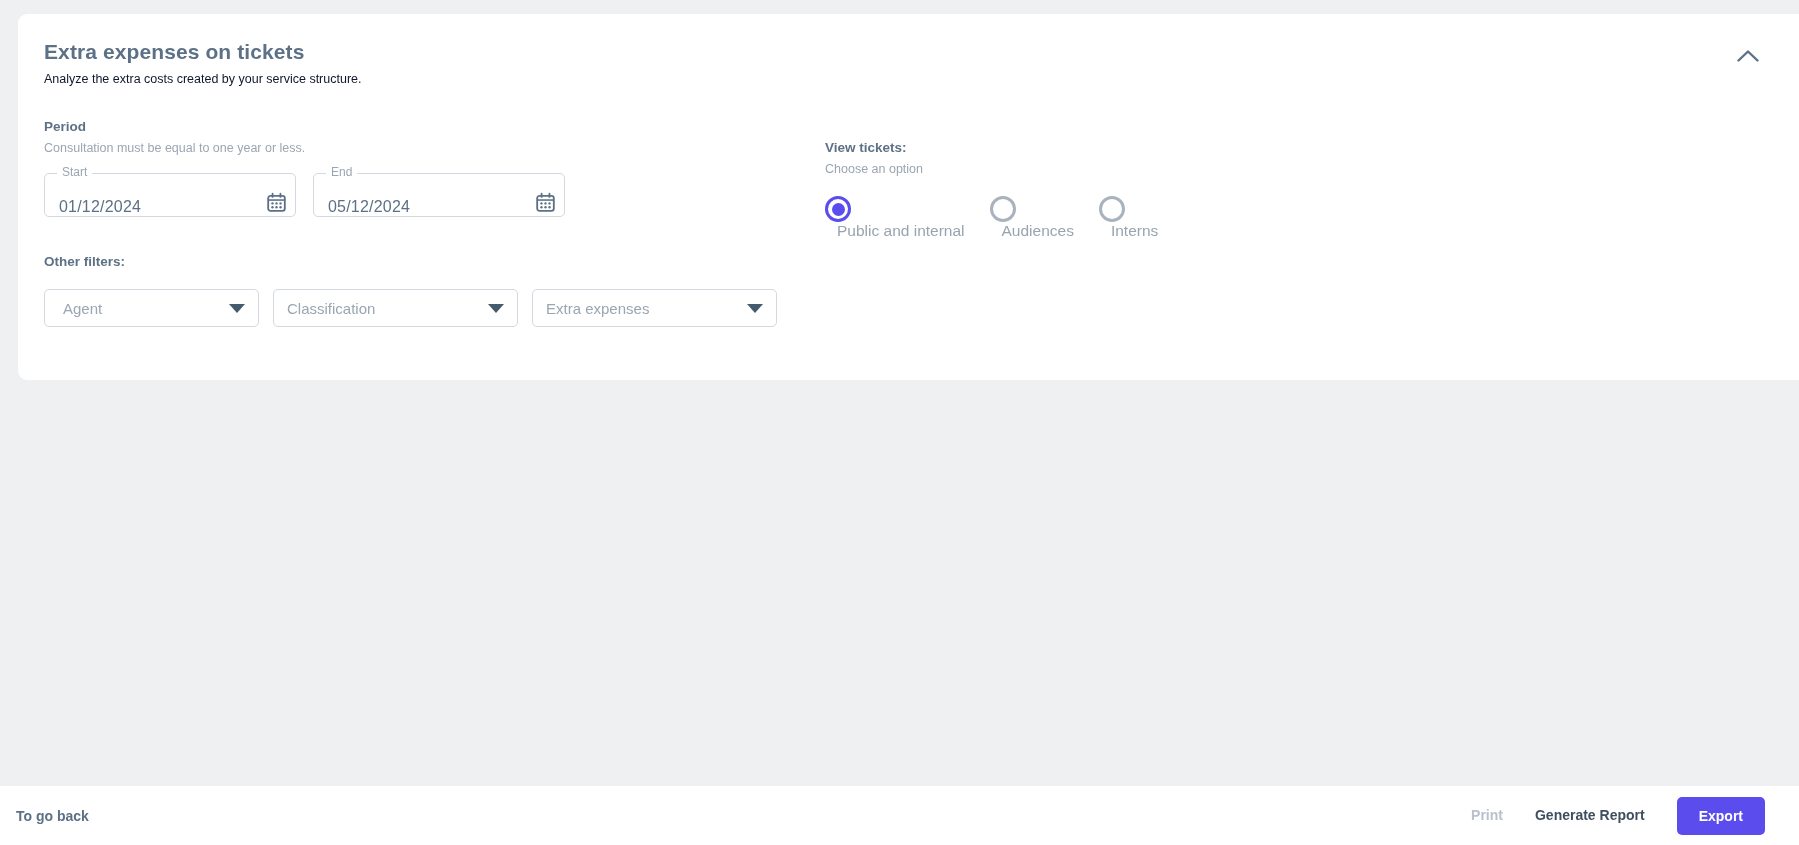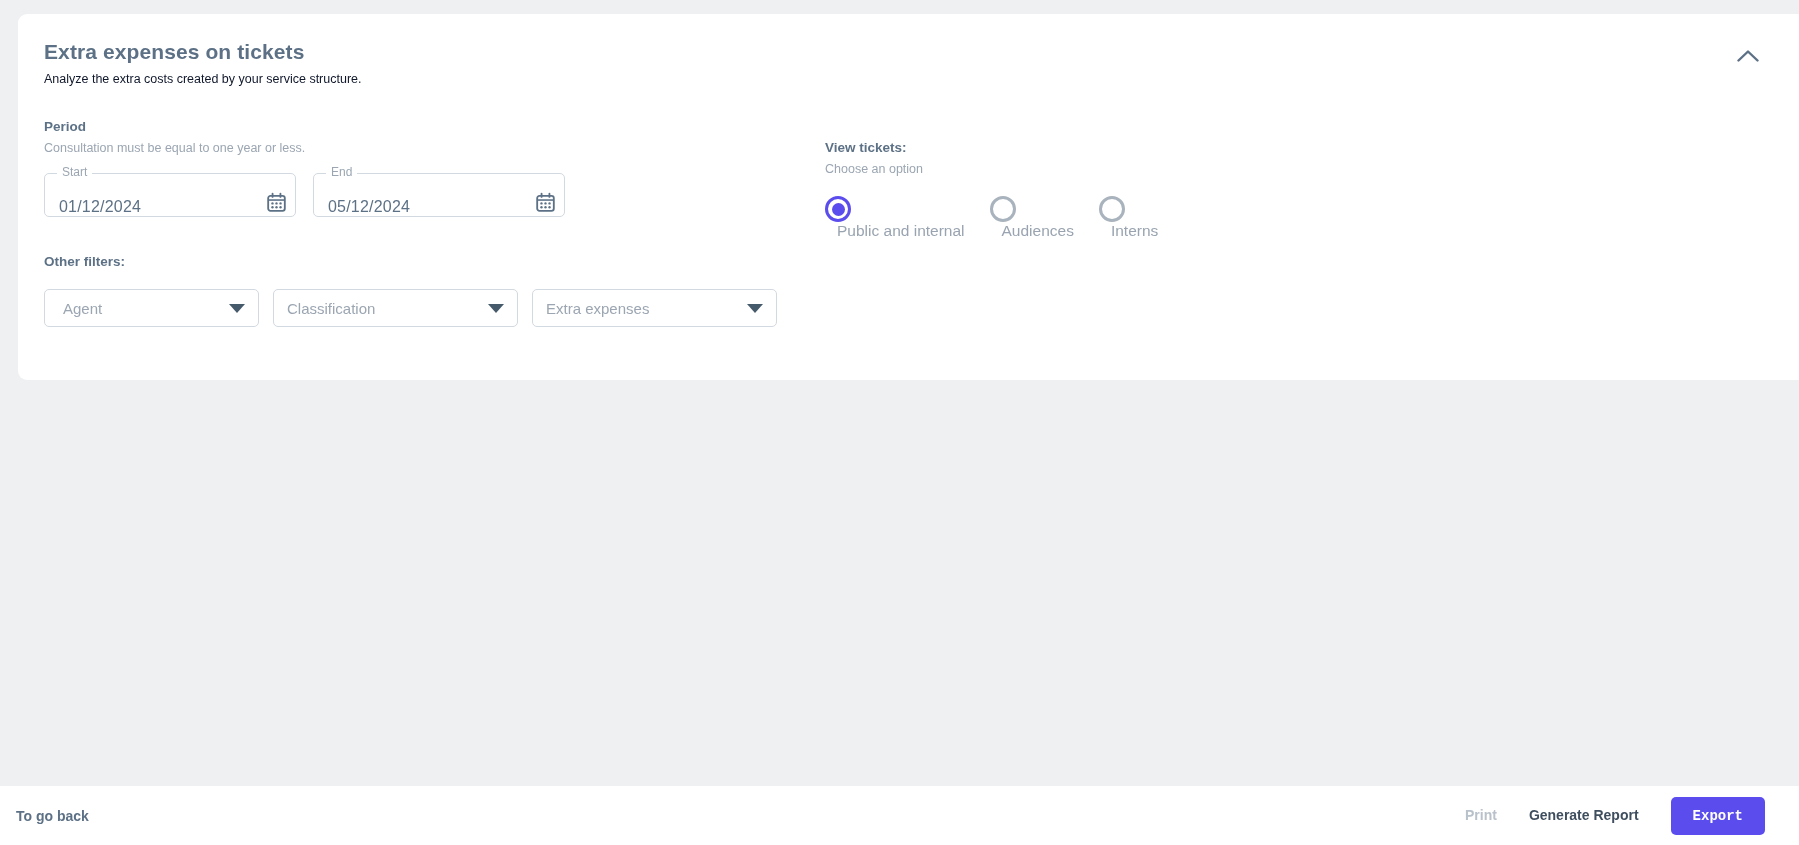--- a/index.html
+++ b/index.html
@@ -242,21 +242,21 @@
     cursor: pointer;
     padding: 10px 16px;
   }
   .btn-print { color: #b9c1ca; cursor: default; }
   .btn-generate { color: #3f4e5e; margin-right: 16px; }
   .btn-export {
     background: #5b4ded;
     color: #ffffff;
     border: none;
     border-radius: 5px;
-    font-family: Liberation Mono, monospace;
+    font-family: Liberation Sans, sans-serif;
     font-size: 14px;
     font-weight: bold;
     padding: 11px 22px;
     cursor: pointer;
   }
 </style>
 </head>
 <body>
 
 <div class="page">

